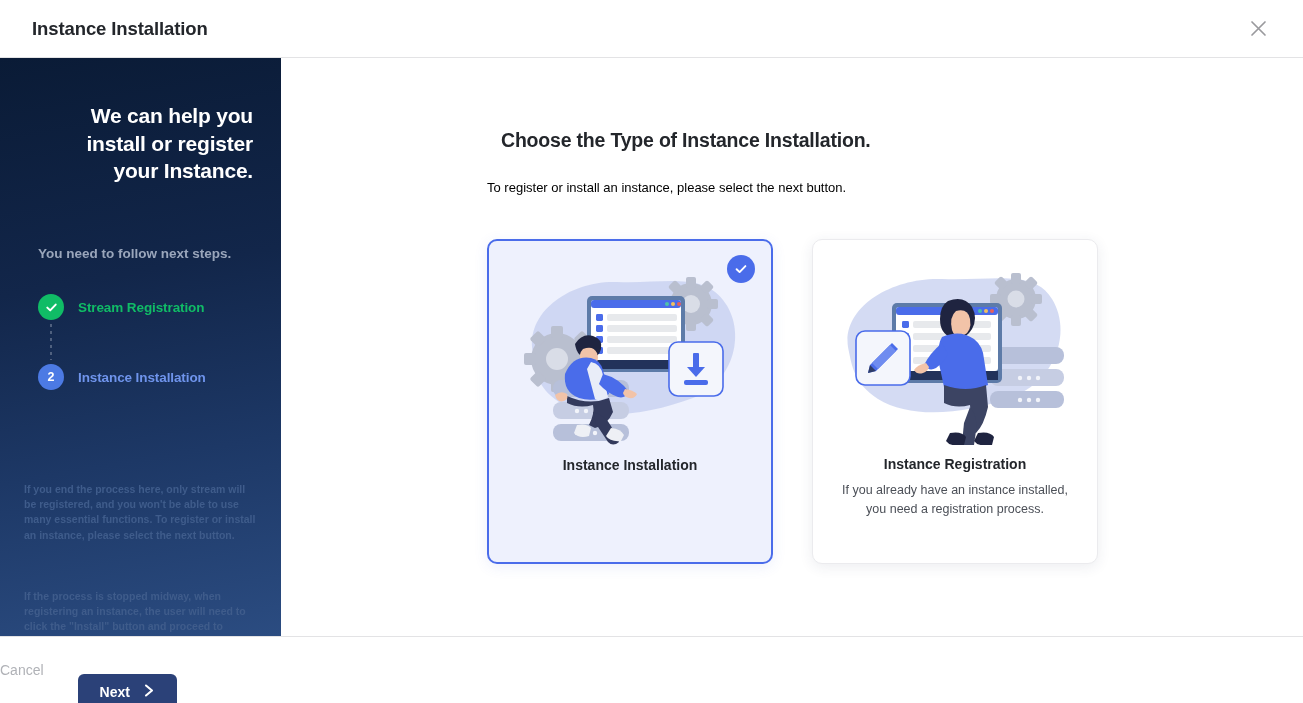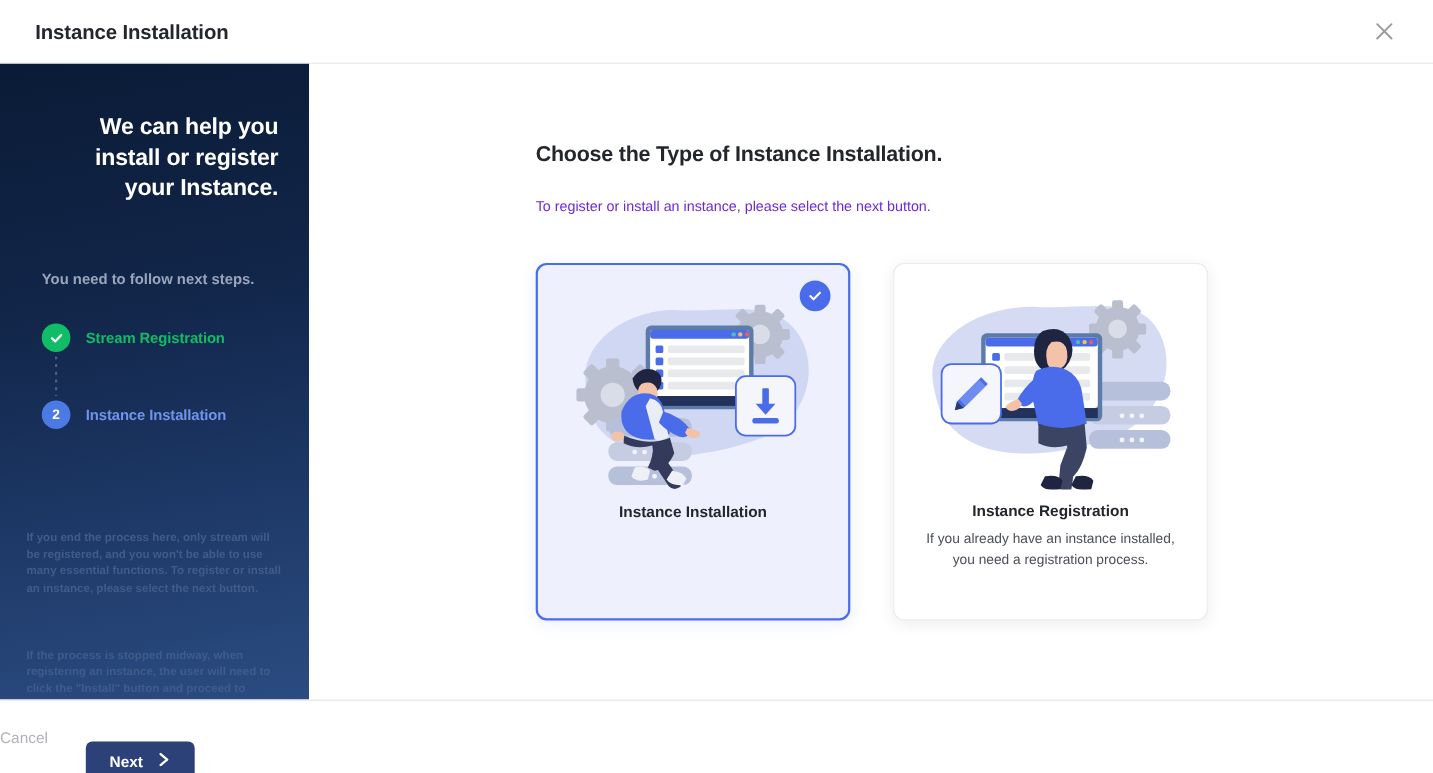--- a/index.html
+++ b/index.html
@@ -108,29 +108,29 @@
   .sb-note.n1 { top: 424px; }
   .sb-note.n2 { top: 513px; margin-top: 18px; }
 
   
   .main {
     position: absolute; left: 281px; top: 58px;
     width: 1022px; height: 578px;
     background: #ffffff;
   }
   .main-title {
-    position: absolute; left: 206px; top: 71px;
+    position: absolute; left: 220px; top: 71px;
     font-size: 19.5px; font-weight: bold;
     color: #23262b;
     letter-spacing: -0.2px;
   }
   .main-sub {
     position: absolute; left: 206px; top: 122px;
     font-size: 13px;
-    color: #6d28d9;
+    color: #000000;
   }
 
   
   .cards {
     position: absolute; left: 206px; top: 181px;
     display: flex; gap: 39px;
   }
   .card {
     position: relative;
     width: 286px; height: 325px;

